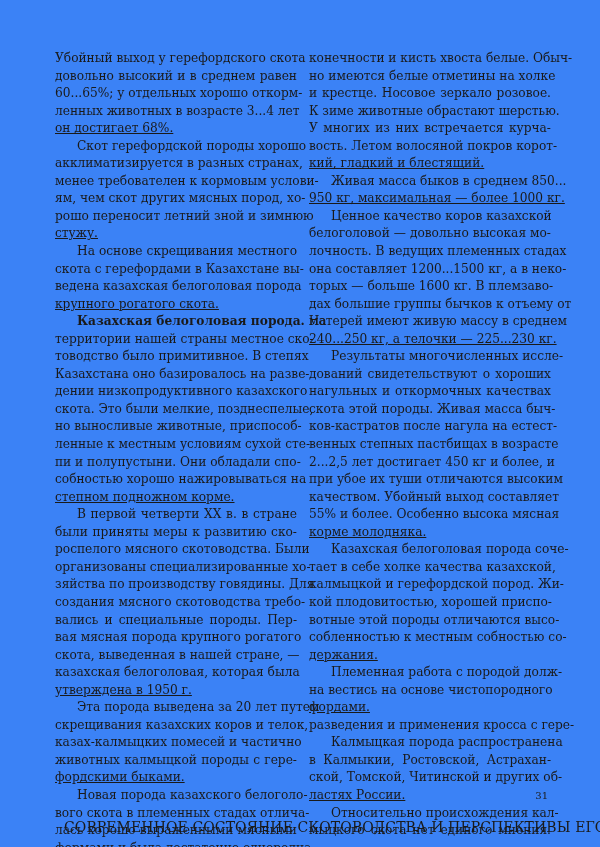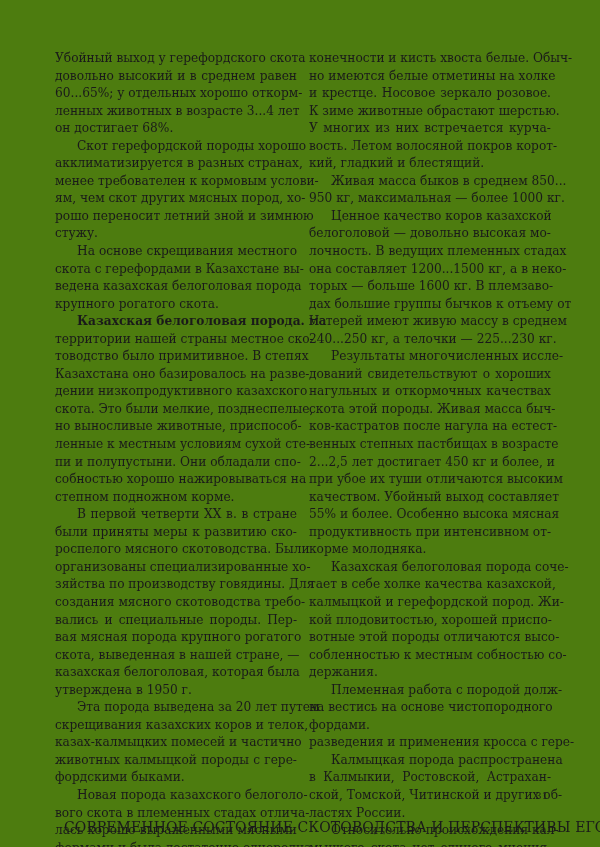--- a/index.html
+++ b/index.html
@@ -1,25 +1,25 @@
 <!DOCTYPE html>
 <html><head>
 <meta charset="utf-8">
 <style>
   html, body { margin:0; padding:0; background:#ffffff; }
   body { width:600px; height:847px; position:relative; overflow:hidden; }
-  .page { position:absolute; left:0; top:0; width:600px; height:847px; background:#4d7c0f; }
+  .page { position:absolute; left:0; top:0; width:600px; height:847px; background:#3b82f6; }
   .col { position:absolute; top:50px; width:242px; font-family:"DejaVu Serif", serif;
          font-size:12.2px; line-height:17.55px; color:#1a1a1a; text-align:justify; }
   .col.left { left:55px; }
   .col.right { left:309px; }
   .col p { margin:0; text-indent:0; }
   .col p .bold { font-weight:bold; }
   .line { display:block; text-align:justify; text-align-last:justify; white-space:nowrap; height:17.55px; overflow:visible; }
-  .line.last { text-align-last:left; }
+  .line.last { text-align-last:left;text-decoration:underline; }
   .footer { position:absolute; top:790px; left:58px; width:490px; font-family:"DejaVu Serif", serif; color:#1a1a1a; }
   .footer .running { font-size:14px; letter-spacing:0.1px; position:absolute; left:6px; top:4px; white-space:nowrap;margin-top:25px; }
   .footer .pnum { font-size:10px; position:absolute; right:0; top:0; }
 </style>
 </head>
 <body>
 
 <div class="page">
   <div class="col left" id="col-left">
       <p>
@@ -111,21 +111,20 @@
         <span class="line" style="padding-left: 22px;">Результаты многочисленных иссле-</span>
         <span class="line">дований свидетельствуют о хороших</span>
         <span class="line">нагульных и откормочных качествах</span>
         <span class="line">скота этой породы. Живая масса быч-</span>
         <span class="line">ков-кастратов после нагула на естест-</span>
         <span class="line">венных степных пастбищах в возрасте</span>
         <span class="line">2...2,5 лет достигает 450 кг и более, и</span>
         <span class="line">при убое их туши отличаются высоким</span>
         <span class="line">качеством. Убойный выход составляет</span>
         <span class="line">55% и более. Особенно высока мясная</span>
-        <span class="line">продуктивность при интенсивном от-</span>
         <span class="line last">корме молодняка.</span>
       </p>
       <p>
         <span class="line" style="padding-left: 22px;">Казахская белоголовая порода соче-</span>
         <span class="line">тает в себе холке качества казахской,</span>
         <span class="line">калмыцкой и герефордской пород. Жи-</span>
         <span class="line">кой плодовитостью, хорошей приспо-</span>
         <span class="line">вотные этой породы отличаются высо-</span>
         <span class="line">собленностью к местным собностью со-</span>
         <span class="line last">держания.</span>

